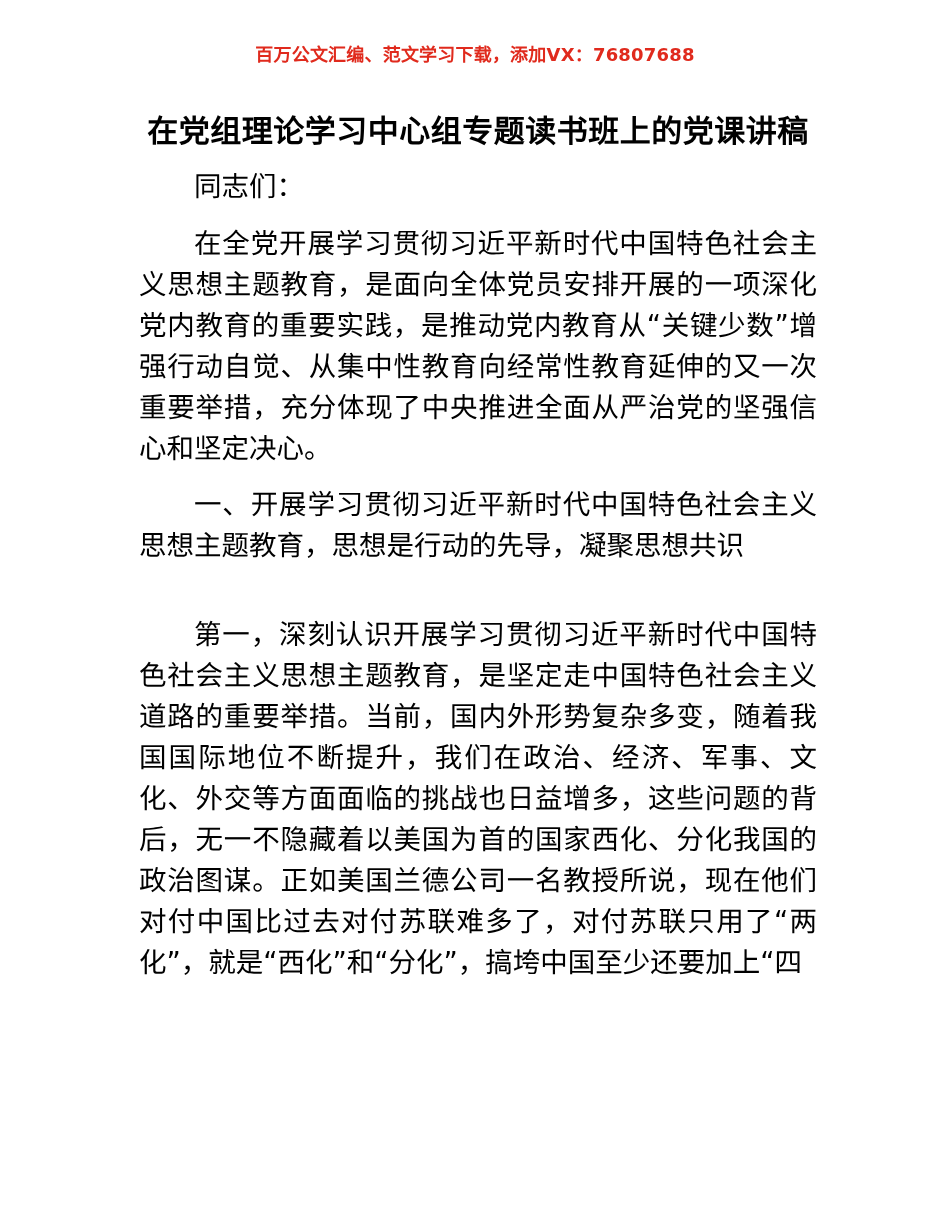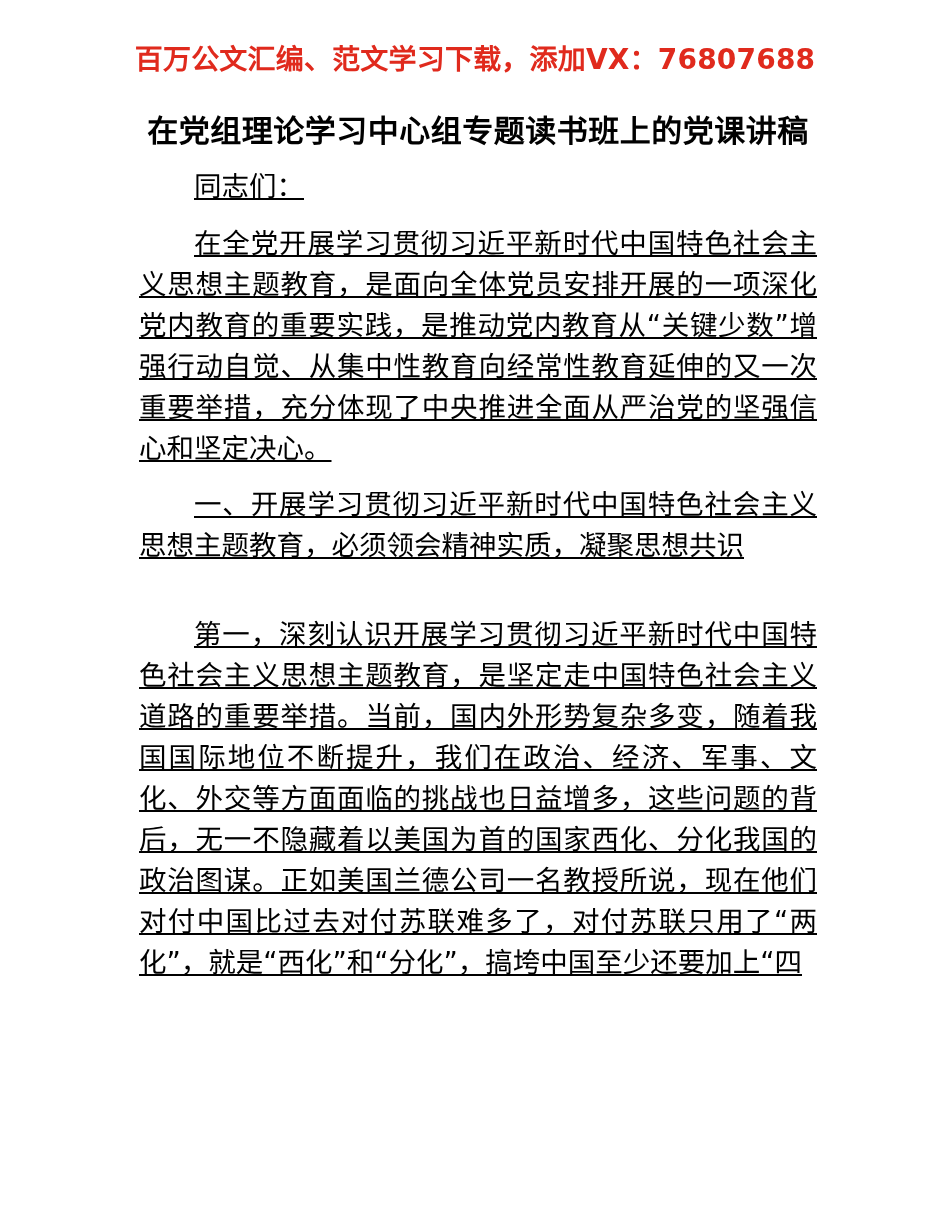--- a/index.html
+++ b/index.html
@@ -31,21 +31,21 @@
     position: absolute;
     top: 46px;
     left: 0;
     width: 950px;
     text-align: center;
     line-height: 1;
   }
   .promo-text {
     display: inline-block;
     color: #e02a1d;
-    font-size: 28px;
+    font-size: 18px;
     font-weight: 700;
     letter-spacing: 0.2px;
     white-space: nowrap;
     font-family: "DejaVu Sans", "Liberation Sans", sans-serif;
   }
 
   
   .doc {
     position: absolute;
     top: 108px;
@@ -65,21 +65,20 @@
 
   .para {
     font-size: 27.5px;
     line-height: 41px;
     margin: 0 0 15px 0;
     text-align: justify;
     text-justify: inter-character;
     text-align-last: left;
     word-break: break-all;
     letter-spacing: 0px;
-    text-decoration: underline;
   }
   .para.indent {
     text-indent: 2em;
   }
   .para.heading {
     text-indent: 2em;
   }
   .para.salutation {
     text-indent: 2em;
     margin-bottom: 16px;
@@ -100,20 +99,20 @@
   </div>
 
   <div class="doc">
 
     <h1 class="doc-title">在党组理论学习中心组专题读书班上的党课讲稿</h1>
 
     <p class="para salutation">同志们：</p>
 
     <p class="para indent">在全党开展学习贯彻习近平新时代中国特色社会主义思想主题教育，是面向全体党员安排开展的一项深化党内教育的重要实践，是推动党内教育从“关键少数”增强行动自觉、从集中性教育向经常性教育延伸的又一次重要举措，充分体现了中央推进全面从严治党的坚强信心和坚定决心。</p>
 
-    <p class="para heading">一、开展学习贯彻习近平新时代中国特色社会主义思想主题教育，必须领会精神实质，凝聚思想共识</p>
+    <p class="para heading">一、开展学习贯彻习近平新时代中国特色社会主义思想主题教育，思想是行动的先导，凝聚思想共识</p>
 
 
     <p class="para indent clipped">第一，深刻认识开展学习贯彻习近平新时代中国特色社会主义思想主题教育，是坚定走中国特色社会主义道路的重要举措。当前，国内外形势复杂多变，随着我国国际地位不断提升，我们在政治、经济、军事、文化、外交等方面面临的挑战也日益增多，这些问题的背后，无一不隐藏着以美国为首的国家西化、分化我国的政治图谋。正如美国兰德公司一名教授所说，现在他们对付中国比过去对付苏联难多了，对付苏联只用了“两化”，就是“西化”和“分化”，搞垮中国至少还要加上“四</p>
 
   </div>
 
 </div>
 
 </body></html>

